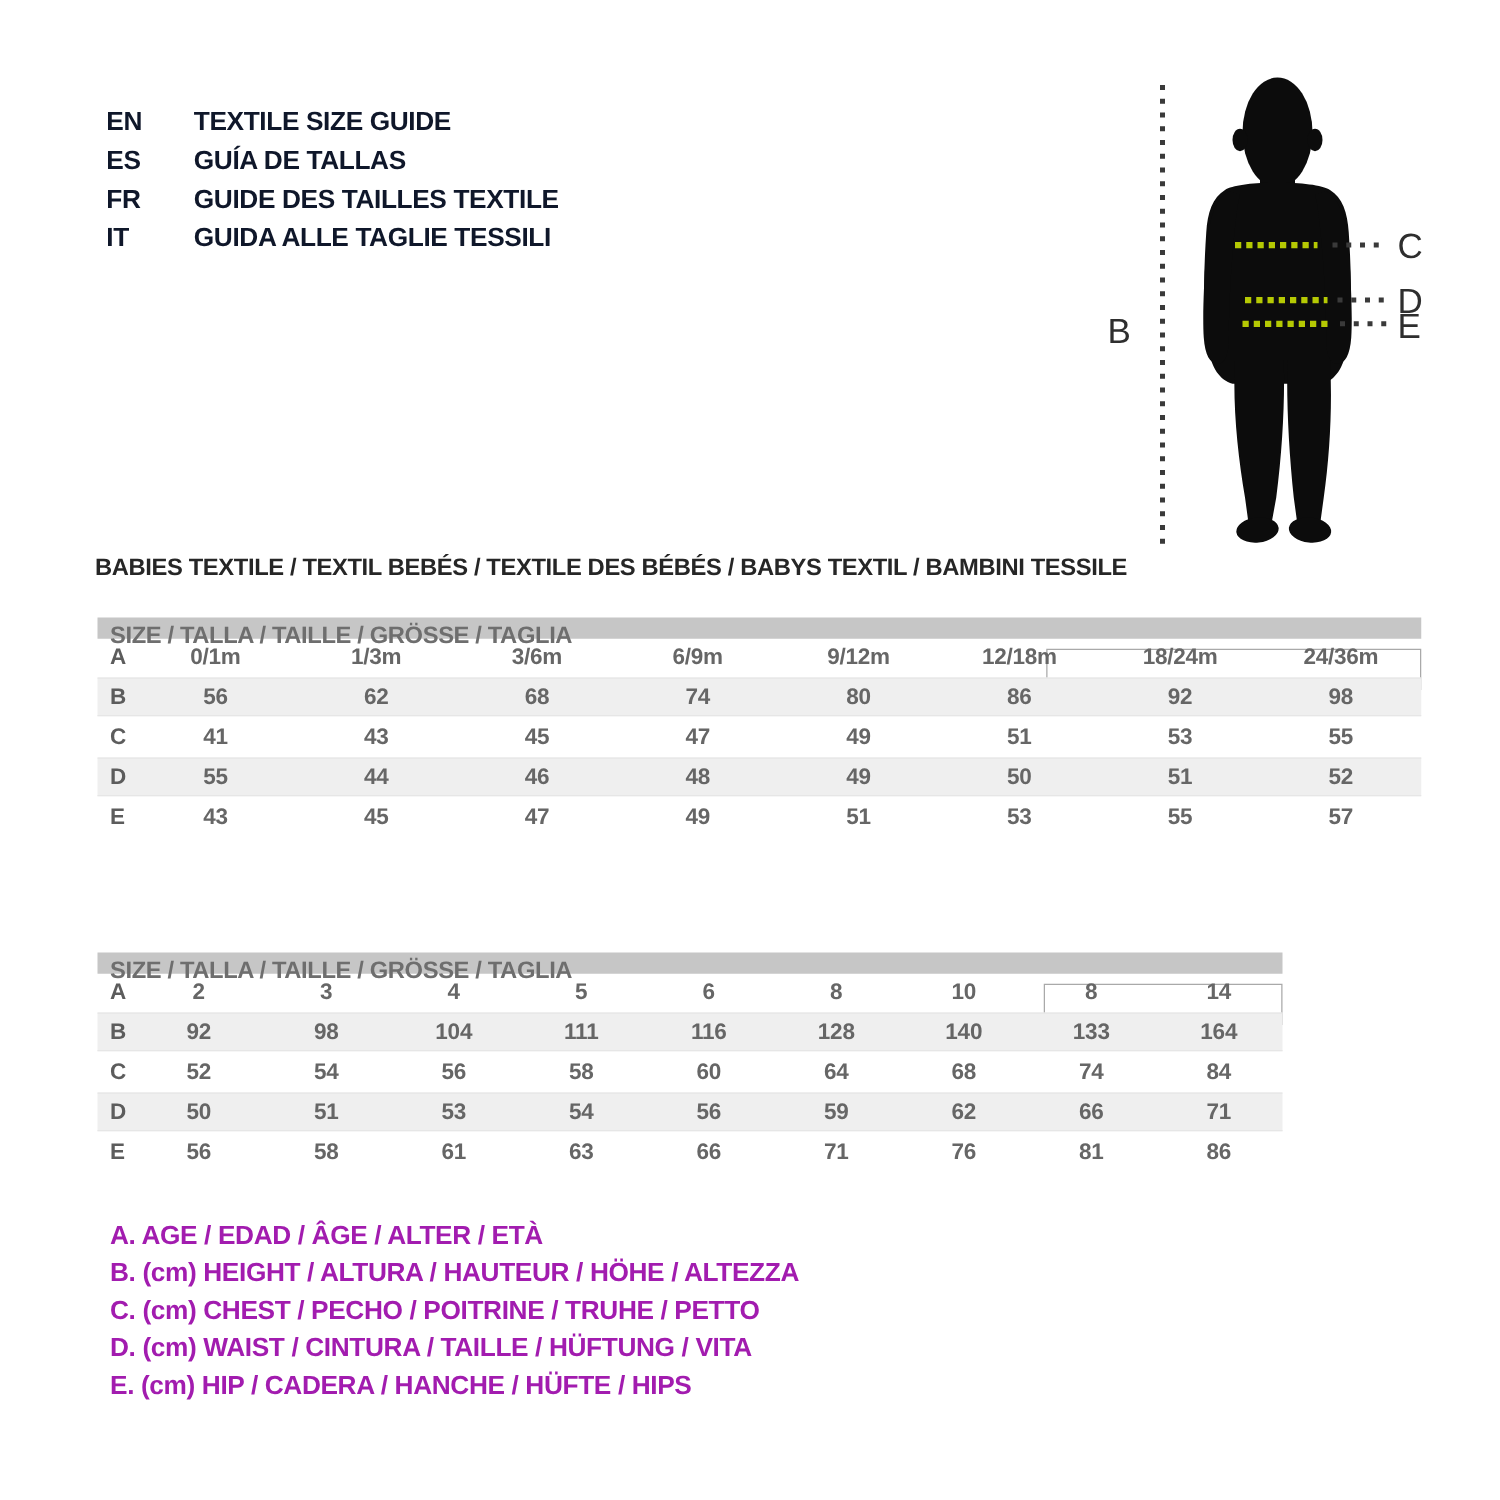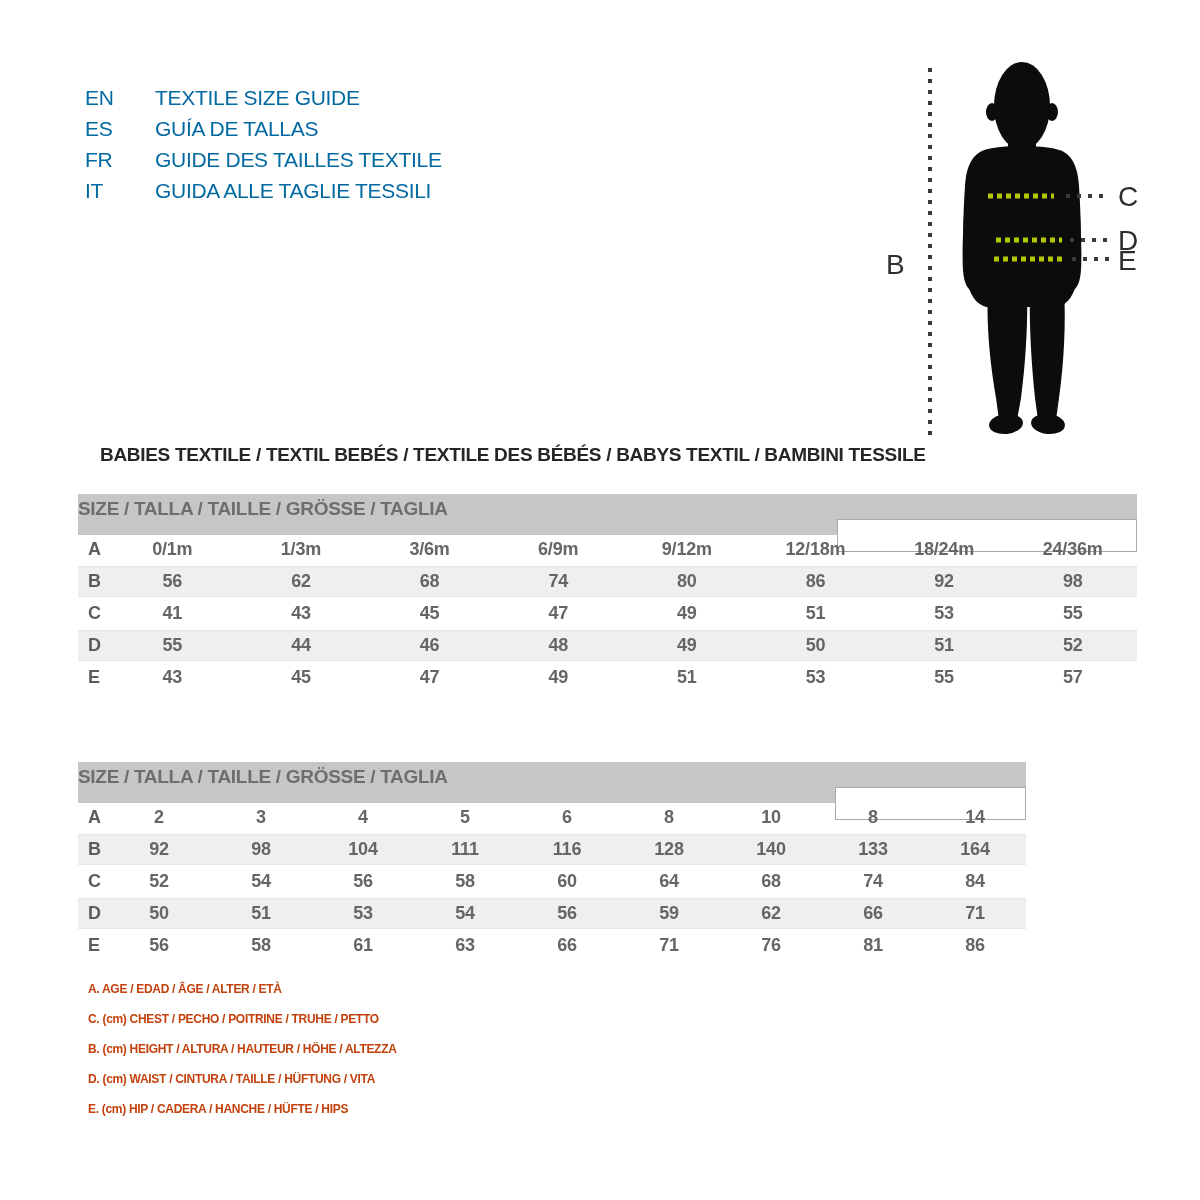--- a/index.html
+++ b/index.html
@@ -2,48 +2,48 @@
 <html><head>
 <meta charset="utf-8">
 <style>
   html,body{margin:0;padding:0;background:#fff;}
   .canvas{
     position:relative;width:1200px;height:1200px;background:#ffffff;overflow:hidden;
     font-family:"Liberation Sans", sans-serif;color:#1d1d1d;
   }
   
   .lang-block{position:absolute;left:85px;top:82px;}
-  .lang-row{display:flex;height:31px;line-height:31px;font-size:21px;font-weight:400;letter-spacing:-0.3px;color:#0369a1;}
+  .lang-row{display:flex;height:31px;line-height:31px;font-size:21px;font-weight:700;letter-spacing:-0.3px;color:#0f172a;}
   .lang-code{width:70px;flex:0 0 70px;}
   
   .figure{position:absolute;left:870px;top:48px;width:290px;height:402px;}
   .figure svg{position:absolute;left:0;top:0;}
   
-  .section-title{position:absolute;left:100px;font-size:19px;font-weight:700;letter-spacing:-0.3px;color:#262626;white-space:nowrap;}
+  .section-title{position:absolute;left:76px;font-size:19px;font-weight:700;letter-spacing:-0.3px;color:#262626;white-space:nowrap;}
   .title-babies{top:444px;}
   .title-children{top:715px;}
   
   .size-table{position:absolute;left:78px;}
   .t-babies{top:494px;width:1059px;}
   .t-children{top:762px;width:948px;}
-  .band{position:relative;z-index:0;height:41px;line-height:29px;background:#c6c6c6;
-        font-size:19px;font-weight:700;letter-spacing:-0.3px;color:#6e6e6e;box-sizing:border-box;}
+  .band{position:relative;z-index:0;height:17px;line-height:29px;background:#c6c6c6;
+        font-size:19px;font-weight:700;letter-spacing:-0.3px;color:#6e6e6e;padding-left:10px;box-sizing:border-box;}
   .selbox{position:absolute;z-index:1;top:25px;height:33px;background:#ffffff;border:1px solid #a9a9a9;box-sizing:border-box;}
   .selbox-babies{left:759px;width:300px;}
   .selbox-children{left:757px;width:191px;}
   .rows{position:relative;z-index:2;}
   .t-row{display:grid;height:29px;line-height:29px;margin-top:2px;font-size:18px;font-weight:700;
          letter-spacing:-0.2px;color:#666666;}
   .t-row.first{margin-top:0;background:transparent;}
   .t-row.alt{background:#efefef;border-top:1px solid #e6e6e6;border-bottom:1px solid #e6e6e6;}
   .row-label{text-align:left;padding-left:10px;color:#5c5c5c;}
   .t-cell{text-align:center;}
   
   .legend{position:absolute;left:88px;top:974px;}
-  .legend-item{height:30px;line-height:30px;font-size:12px;font-weight:700;letter-spacing:-0.3px;color:#c2410c;white-space:nowrap;}
+  .legend-item{height:30px;line-height:30px;font-size:21px;font-weight:700;letter-spacing:-0.3px;color:#a21caf;white-space:nowrap;}
 </style>
 </head>
 <body>
 
 <div class="canvas">
 
   <div class="lang-block" id="langList">
       <div class="lang-row">
         <span class="lang-code">EN</span>
         <span>TEXTILE SIZE GUIDE</span>
@@ -222,19 +222,19 @@
           <span class="t-cell">71</span>
           <span class="t-cell">76</span>
           <span class="t-cell">81</span>
           <span class="t-cell">86</span>
         </div>
       </div>
     </div>
 
   <div class="legend" id="legendList">
       <div class="legend-item">A. AGE / EDAD / ÂGE / ALTER / ETÀ</div>
+      <div class="legend-item">B. (cm) HEIGHT / ALTURA / HAUTEUR / HÖHE / ALTEZZA</div>
       <div class="legend-item">C. (cm) CHEST / PECHO / POITRINE / TRUHE / PETTO</div>
-      <div class="legend-item">B. (cm) HEIGHT / ALTURA / HAUTEUR / HÖHE / ALTEZZA</div>
       <div class="legend-item">D. (cm) WAIST / CINTURA / TAILLE / HÜFTUNG / VITA</div>
       <div class="legend-item">E. (cm) HIP / CADERA / HANCHE / HÜFTE / HIPS</div>
     </div>
 
 </div>
 
 </body></html>

